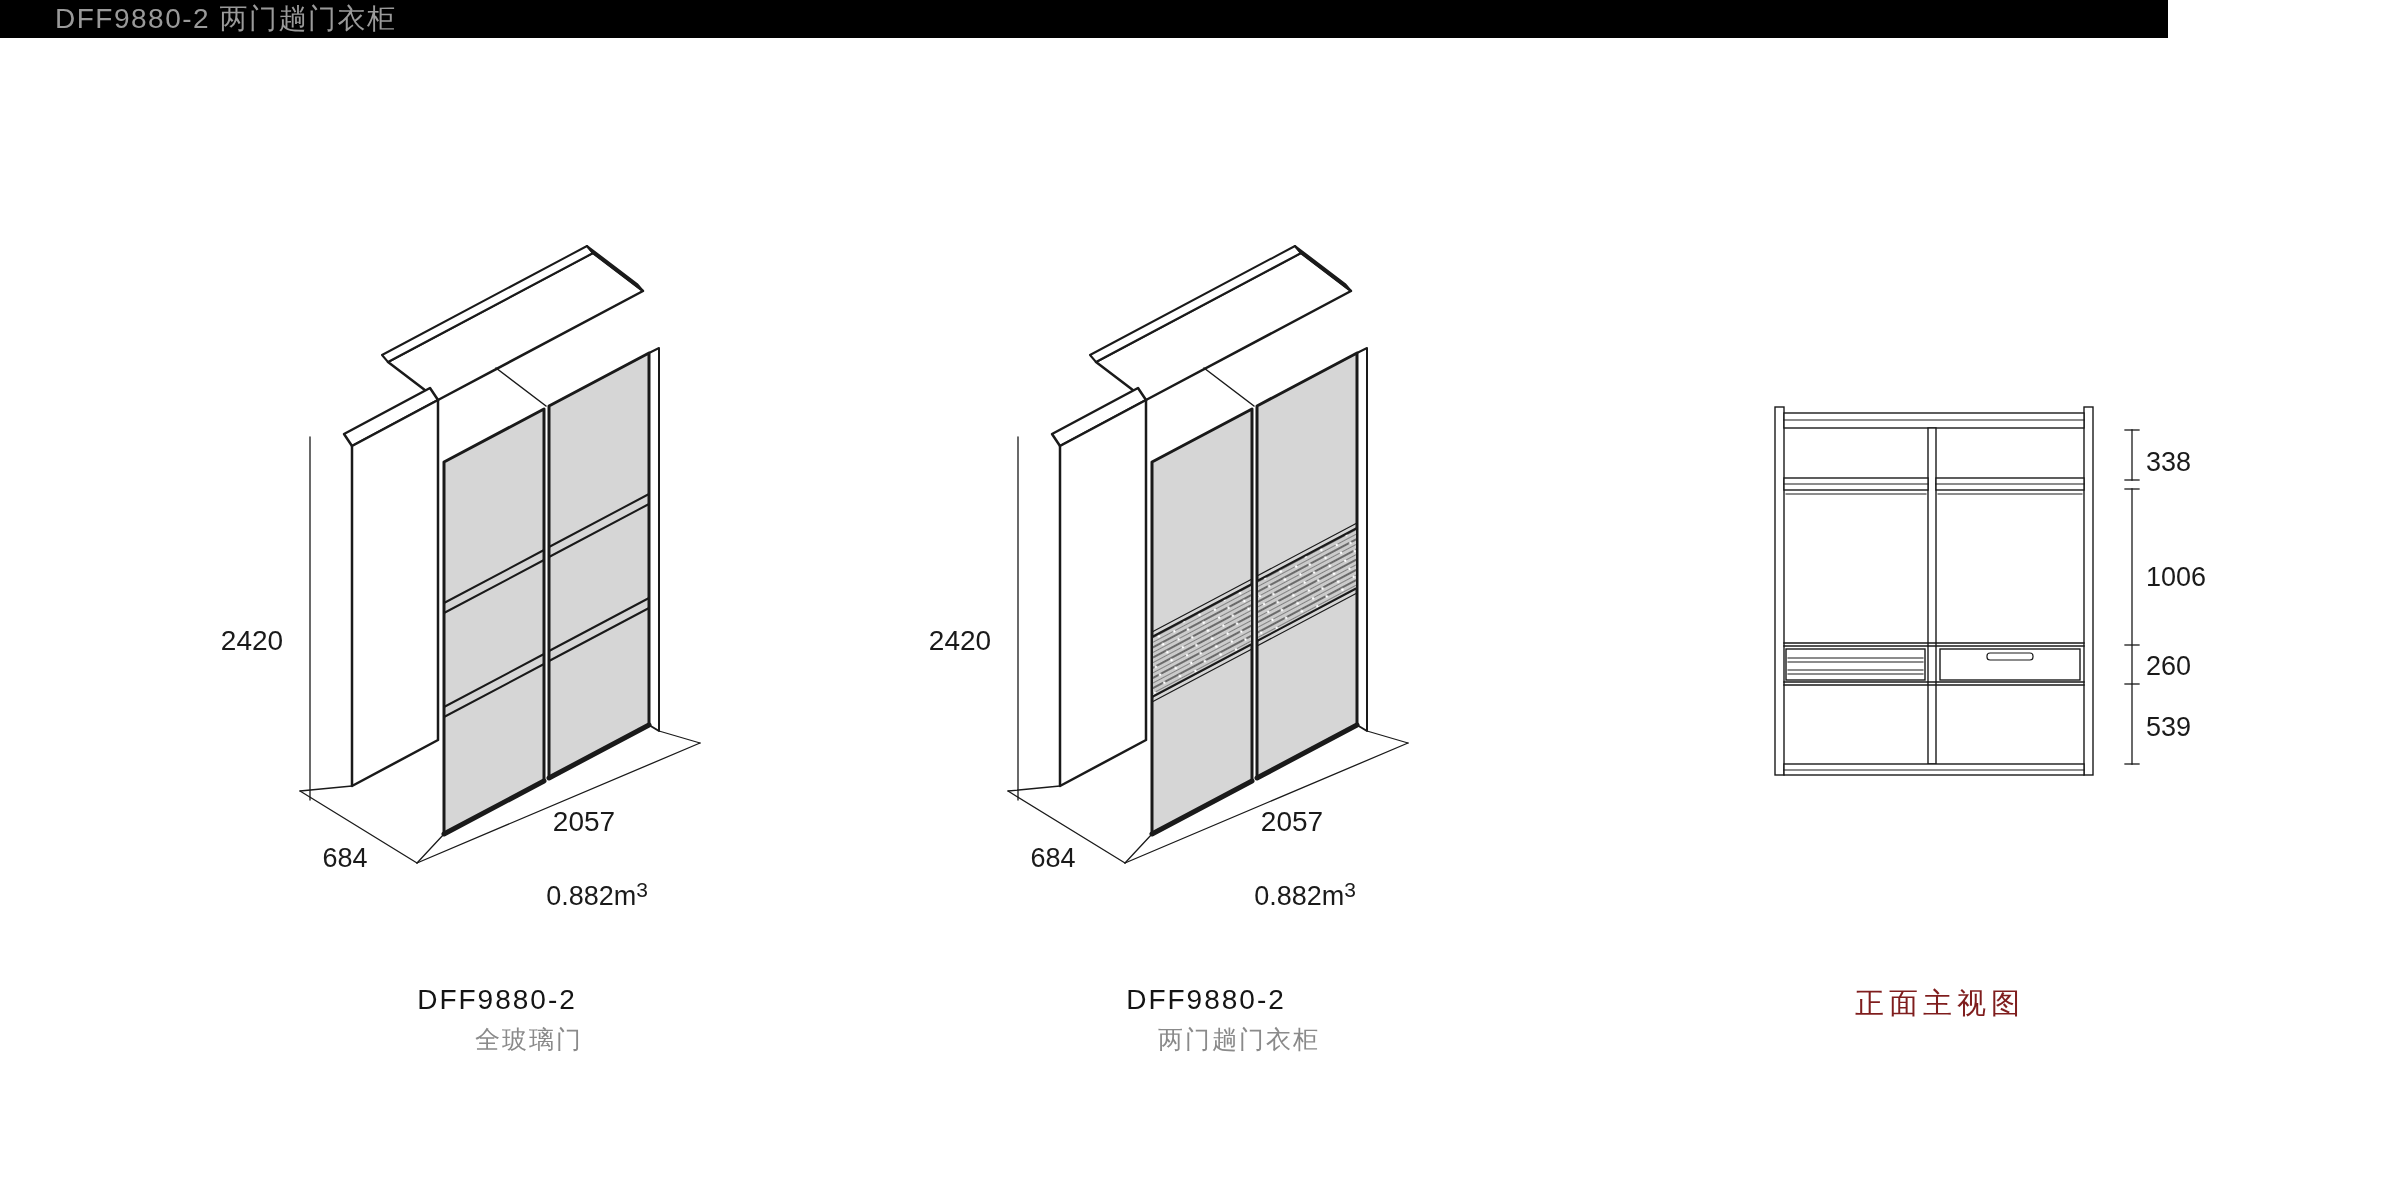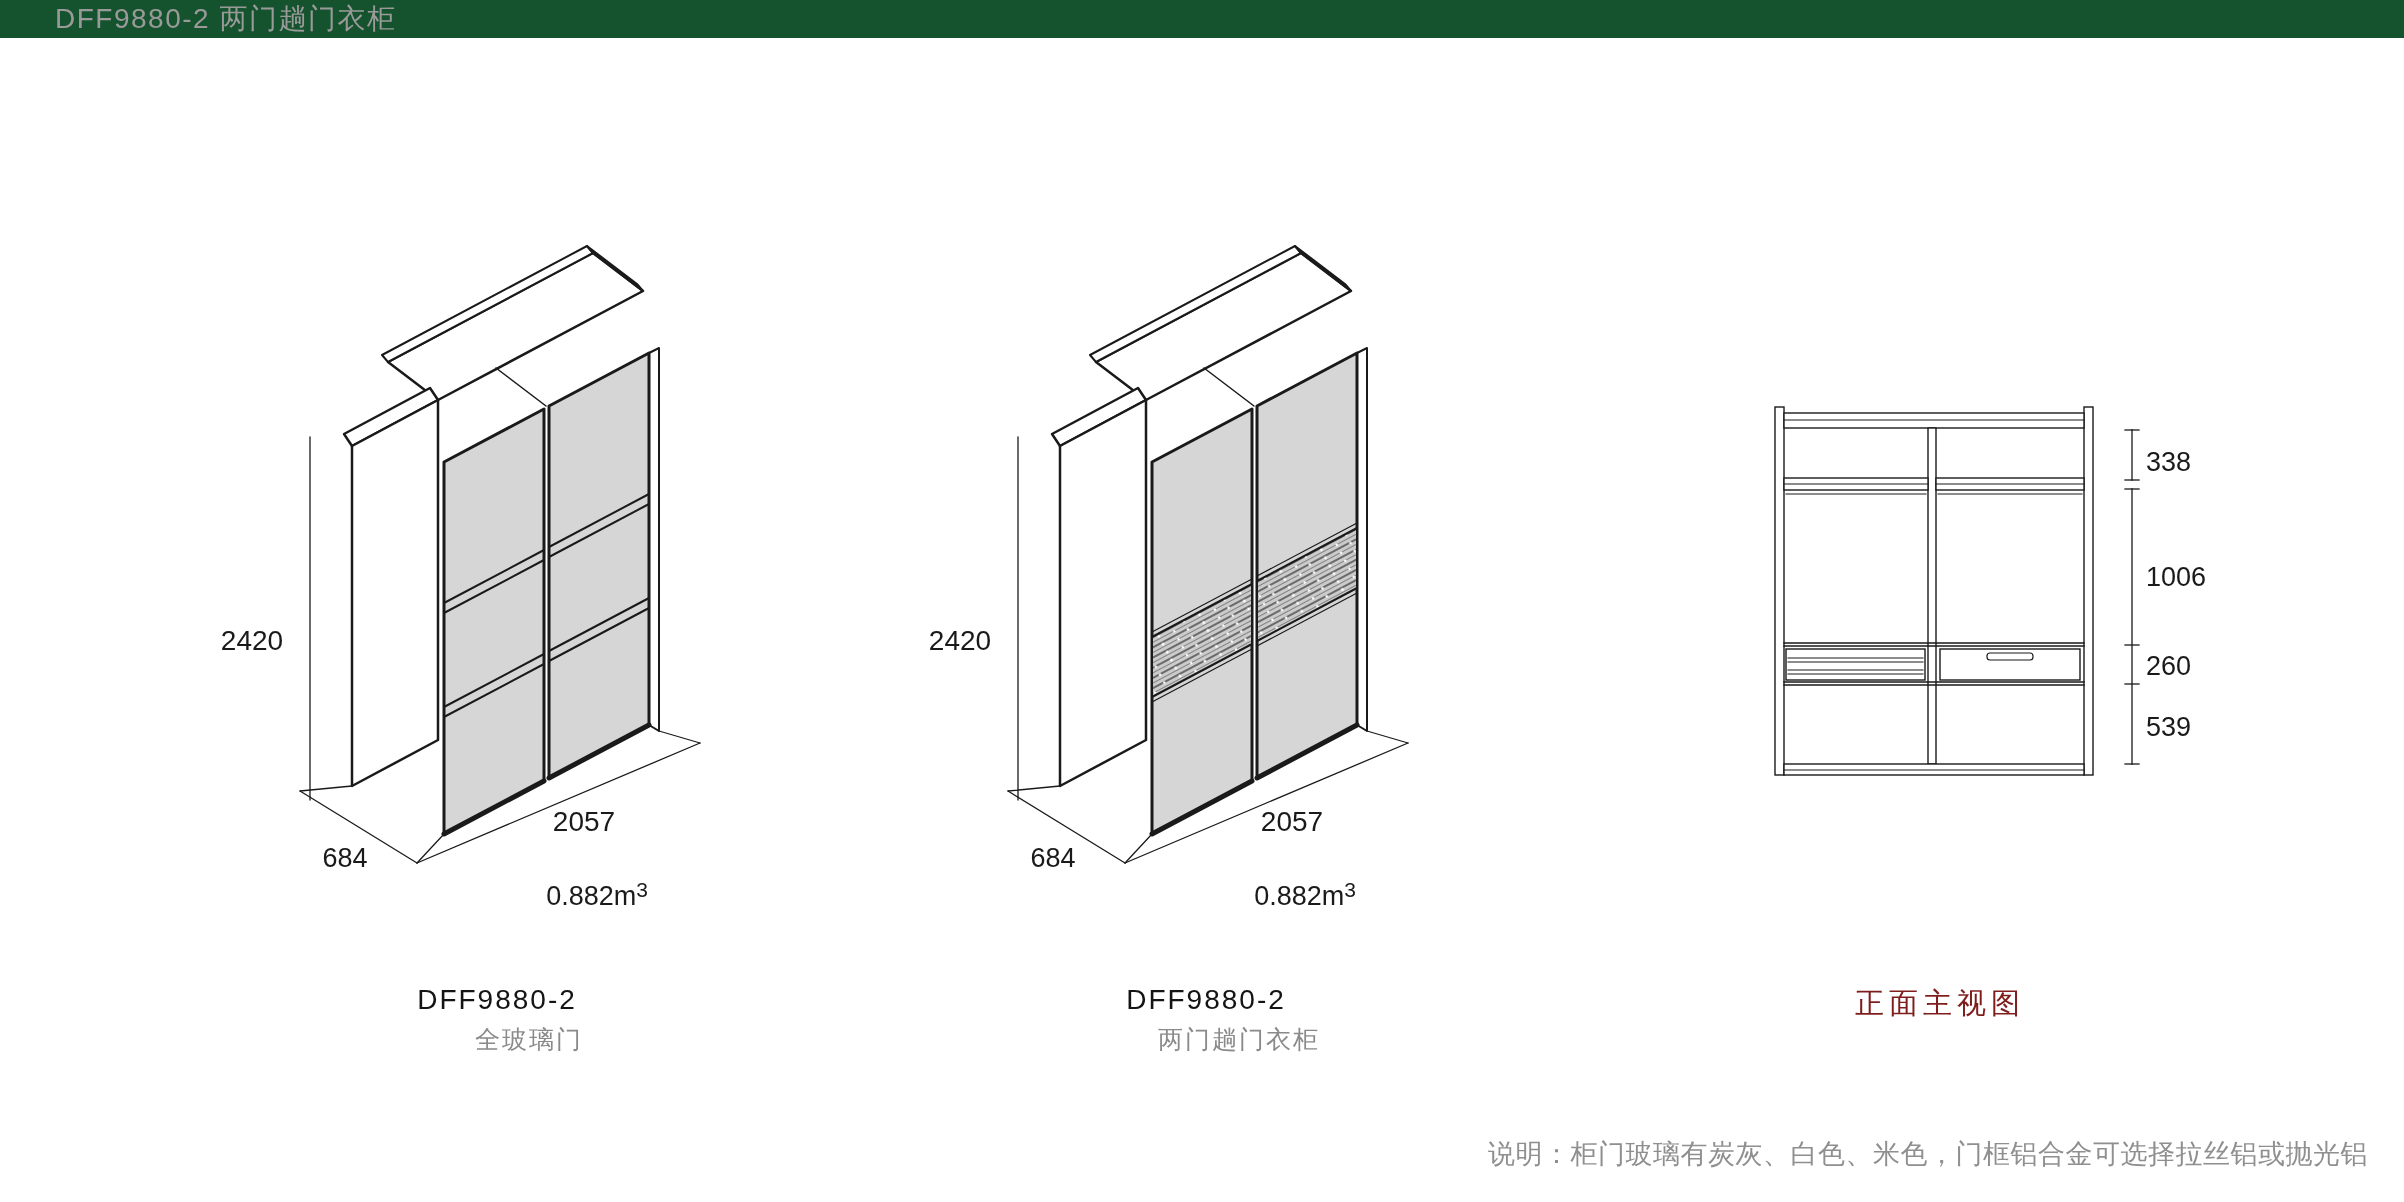--- a/index.html
+++ b/index.html
@@ -2,22 +2,22 @@
 <html><head>
 <meta charset="utf-8">
 <style>
   * { margin:0; padding:0; box-sizing:border-box; }
   html,body { background:#ffffff; }
   .page {
     position:relative; width:2404px; height:1202px; background:#ffffff;
     font-family:"Liberation Sans", sans-serif; overflow:hidden;
   }
   .header-bar {
-    position:absolute; left:0; top:0; width:2404px; height:38px;
-    background:#14532d; display:flex; align-items:center;
+    position:absolute; left:0; top:0; width:2168px; height:38px;
+    background:#000000; display:flex; align-items:center;
   }
   .header-title {
     margin-left:55px; font-size:28px; color:#9a9a9a; letter-spacing:1.5px;
     white-space:nowrap;
   }
   .iso-svg { position:absolute; width:580px; height:800px; top:150px; }
   .iso-1 { left:130px; }
   .iso-2 { left:838px; }
   .elev-svg { position:absolute; left:1740px; top:390px; width:480px; height:400px; }
   svg text { font-family:"Liberation Sans", sans-serif; fill:#1a1a1a; }
@@ -179,15 +179,14 @@
   </svg>
 
   <div class="caption product-code" style="left:497px; top:984px;">DFF9880-2</div>
   <div class="caption product-variant" style="left:498px; top:1023px;">全玻璃门</div>
 
   <div class="caption product-code" style="left:1206px; top:984px;">DFF9880-2</div>
   <div class="caption product-variant" style="left:1208px; top:1023px;">两门趟门衣柜</div>
 
   <div class="caption elevation-title" style="left:1940px; top:984px;">正面主视图</div>
 
-  <div class="note-text">说明：柜门玻璃有炭灰、白色、米色，门框铝合金可选择拉丝铝或抛光铝</div>
 
 </div>
 
 </body></html>

